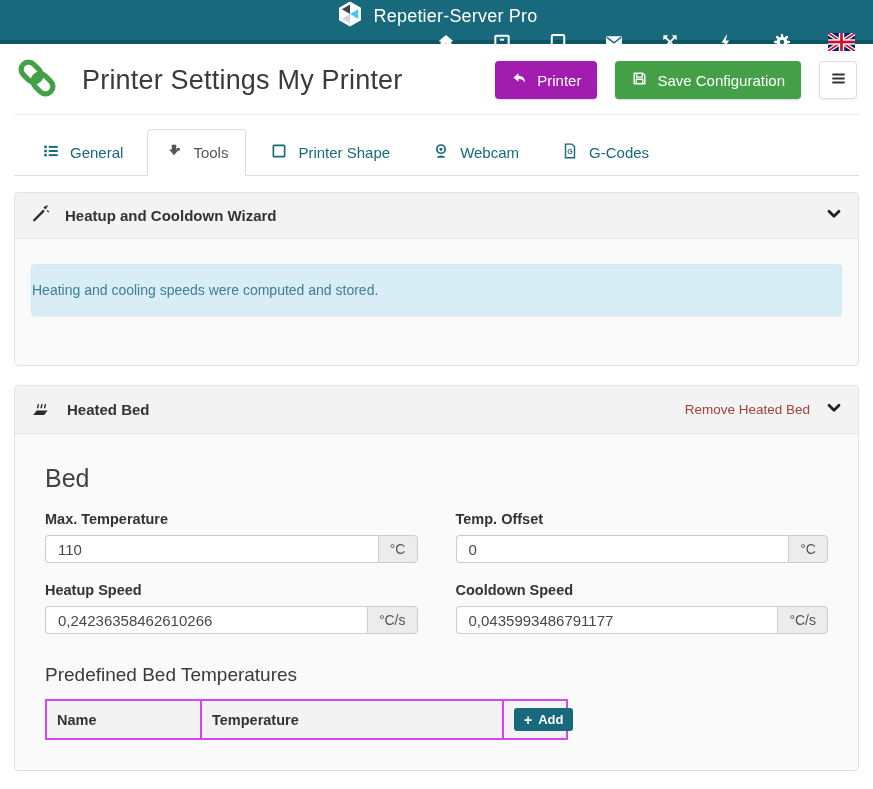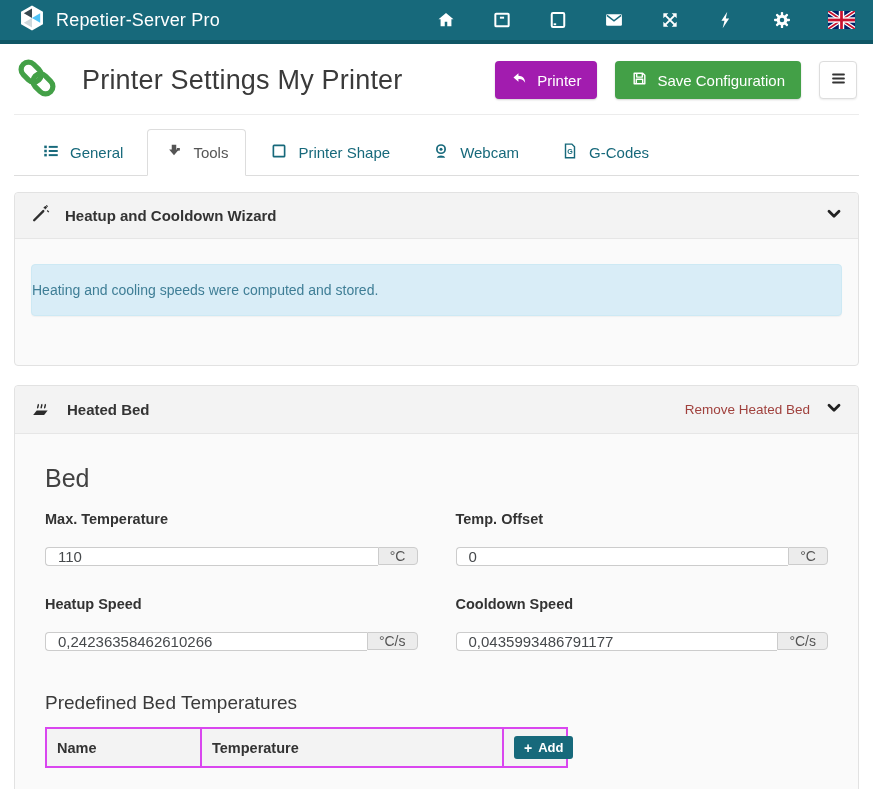--- a/index.html
+++ b/index.html
@@ -6,21 +6,21 @@
   html,body { margin:0; padding:0; }
   body {
     width: 873px; height: 789px; overflow: hidden;
     background: #fff;
     font-family: "Liberation Sans", sans-serif;
     color: #333;
   }
   
   .navbar {
     height: 44px; background: #17697b; border-bottom: 4px solid #0f5665;
-    display: flex; align-items: center; padding: 0 18px;
+    display: flex; align-items: center; padding: 0 18px; flex-direction: column;
   }
   .brand { display: flex; align-items: center; gap: 10px; cursor: pointer; }
   .brand-name { color: #fff; font-size: 18px; font-weight: 500; letter-spacing: .2px; }
   .nav-icons { margin-left: auto; display: flex; align-items: center; gap: 36px; }
   .nav-ic { display: block; }
   .nav-btn { display: flex; align-items: center; cursor: pointer; }
   
   .page { padding: 0 14px; }
   .page-header {
     display: flex; align-items: center; padding: 13px 2px 11px 2px;
@@ -54,21 +54,21 @@
   .remove-link { color: #a0413d; font-size: 13.5px; cursor: pointer; }
   
   .wizard-body { padding: 25px 16px 49px 16px; }
   .alert-info { background: #d9edf7; border: 1px solid #cde9f4; border-radius: 4px;
                 padding: 17px 0; color: #3f7e96; font-size: 14px; box-shadow: 0 1px 1px rgba(0,0,0,.04); }
   
   .bed-body { padding: 14px 30px 30px 30px; }
   .section-title { font-size: 25px; font-weight: 500; color: #424242; margin: 16px 0 18px 0; }
   .form-grid { display: grid; grid-template-columns: 1fr 1fr; column-gap: 38px; row-gap: 19px; }
   .field-label { display: block; font-size: 14.5px; font-weight: bold; color: #333; margin-bottom: 8px; }
-  .input-group { display: flex; height: 42px; align-items: center; }
+  .input-group { display: flex; height: 28px; }
   .input-group input {
     flex: 1; min-width: 0; border: 1px solid #ccc; border-right: none;
     border-radius: 4px 0 0 4px; padding: 0 12px; font-size: 15px; color: #46494c;
     background: #fff; font-family: "Liberation Sans", sans-serif; outline: none;
   }
   .input-addon { display: flex; align-items: center; justify-content: center; padding: 0 11px;
                  background: #ececec; border: 1px solid #ccc; border-radius: 0 4px 4px 0;
                  color: #555; font-size: 14px; min-width: 40px; }
   .table-title { font-size: 19px; font-weight: 500; color: #3a3a3a; margin: 30px 0 13px 0; }
   table.temp-table { border-collapse: collapse; table-layout: fixed; width: 521px; background: #f6f6f6; }

